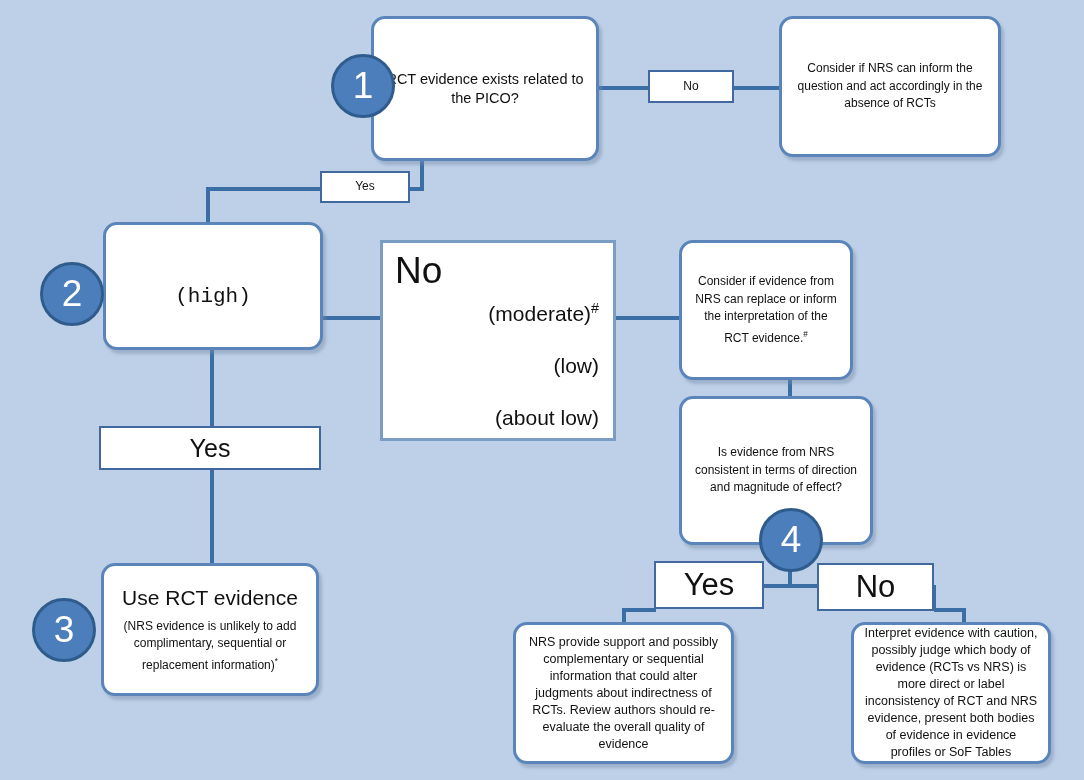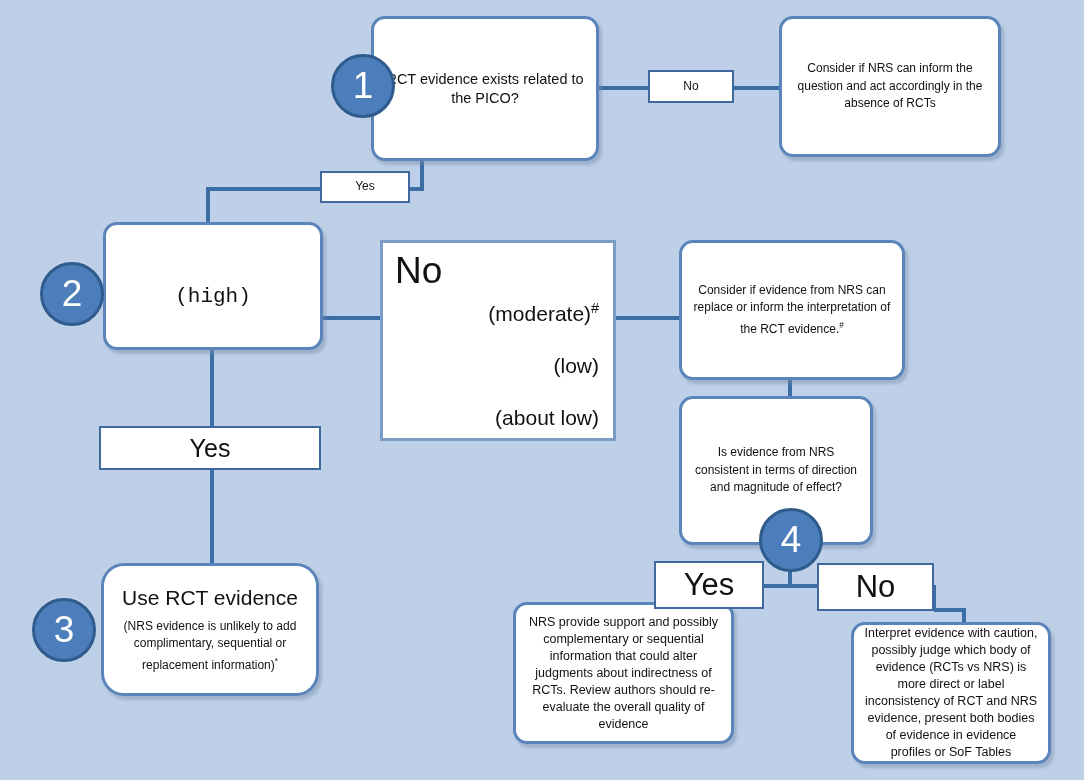--- a/index.html
+++ b/index.html
@@ -144,52 +144,52 @@
 
   <div class="sqbox" style="left:380px;top:240px;width:236px;height:201px;">
     <div class="no-corner">No</div>
     <div class="q-list">
       <div><span>(moderate)</span><sup>#</sup></div>
       <div>(low)</div>
       <div>(about low)</div>
     </div>
   </div>
 
-  <div class="rbox" style="left:679px;top:240px;width:226px;height:140px;text-align:center;">
+  <div class="rbox" style="left:679px;top:240px;width:174px;height:140px;text-align:center;">
     <div class="inner t13">
       <span>Consider if evidence from NRS can replace or inform the interpretation of the RCT evidence.</span><sup>#</sup>
     </div>
   </div>
 
   <div class="lbox t24" style="left:99px;top:426px;width:222px;height:44px;">
     <span>Yes</span>
   </div>
 
   <div class="rbox" style="left:679px;top:396px;width:194px;height:149px;">
     <div class="inner t13">Is evidence from NRS consistent in terms of direction and magnitude of effect?</div>
   </div>
 
-  <div class="rbox" style="left:101px;top:563px;width:218px;height:133px;border-radius:23px;">
+  <div class="rbox" style="left:101px;top:563px;width:218px;height:133px;">
     <div class="inner">
       <div class="t20">Use RCT evidence</div>
       <div class="t13" style="margin-top:7px;">
         <span>(NRS evidence is unlikely to add complimentary, sequential or replacement information)</span><sup>*</sup>
       </div>
     </div>
   </div>
 
   <div class="lbox t30" style="left:654px;top:561px;width:110px;height:48px;">
     <span>Yes</span>
   </div>
 
   <div class="lbox t30" style="left:817px;top:563px;width:117px;height:48px;">
     <span>No</span>
   </div>
 
-  <div class="rbox" style="left:513px;top:602px;width:221px;height:142px;">
+  <div class="rbox" style="left:513px;top:622px;width:221px;height:142px;">
     <div class="inner t12">NRS provide support and possibly complementary or sequential information that could alter judgments about indirectness of RCTs. Review authors should re-evaluate the overall quality of evidence</div>
   </div>
 
   <div class="rbox" style="left:851px;top:622px;width:200px;height:142px;">
     <div class="inner t12">Interpret evidence with caution, possibly judge which body of evidence (RCTs vs NRS) is more direct or label inconsistency of RCT and NRS evidence, present both bodies of evidence in evidence profiles or SoF Tables</div>
   </div>
 
   <div class="circle t36" style="left:331px;top:54px;width:64px;height:64px;">
     <span>1</span>
   </div>

